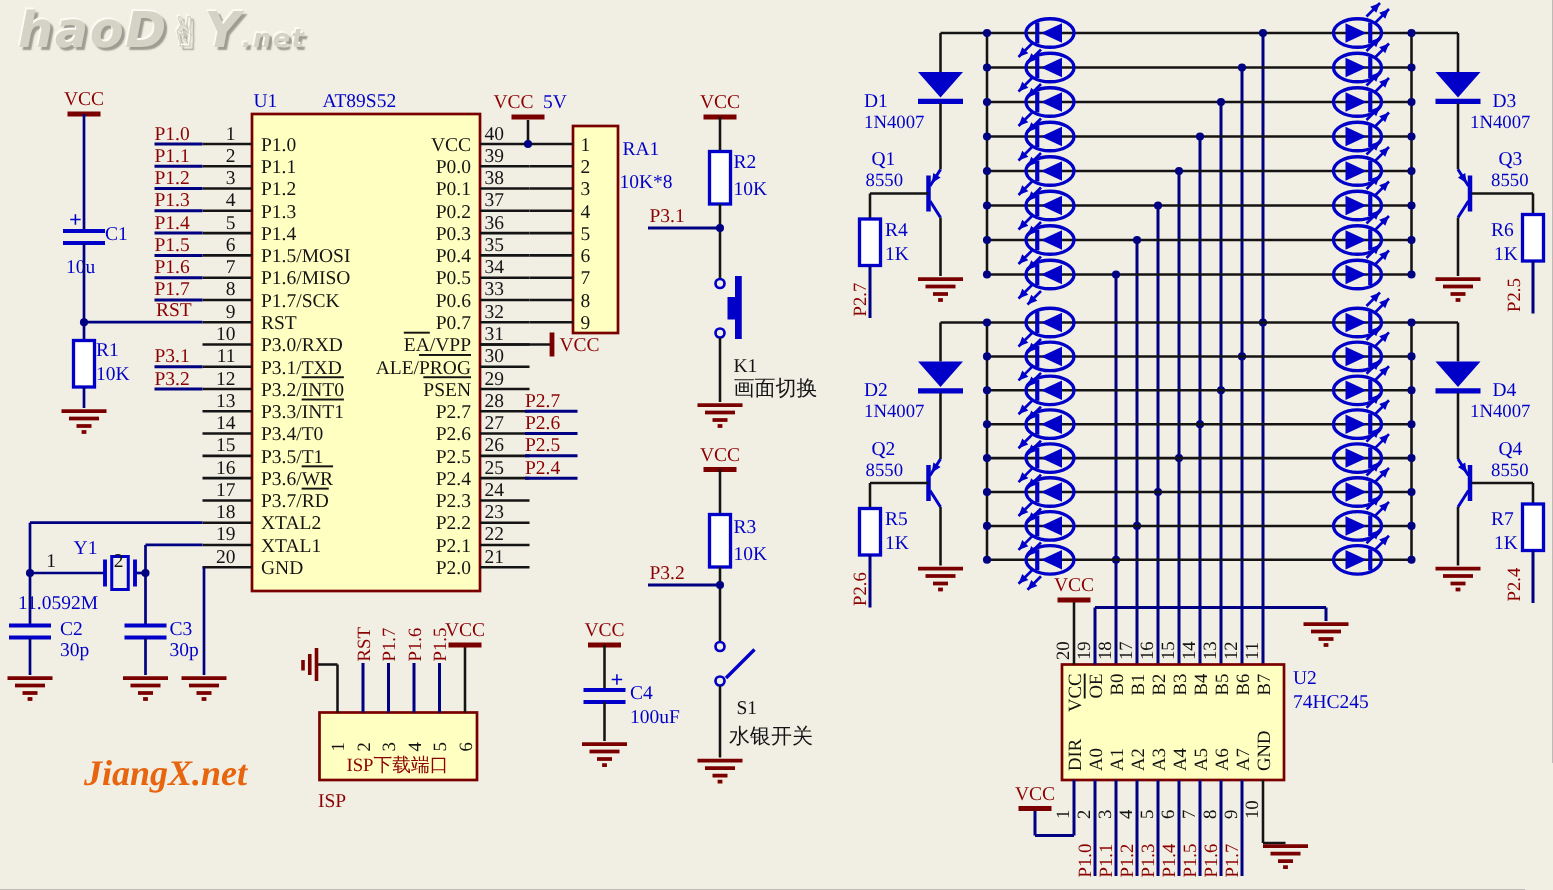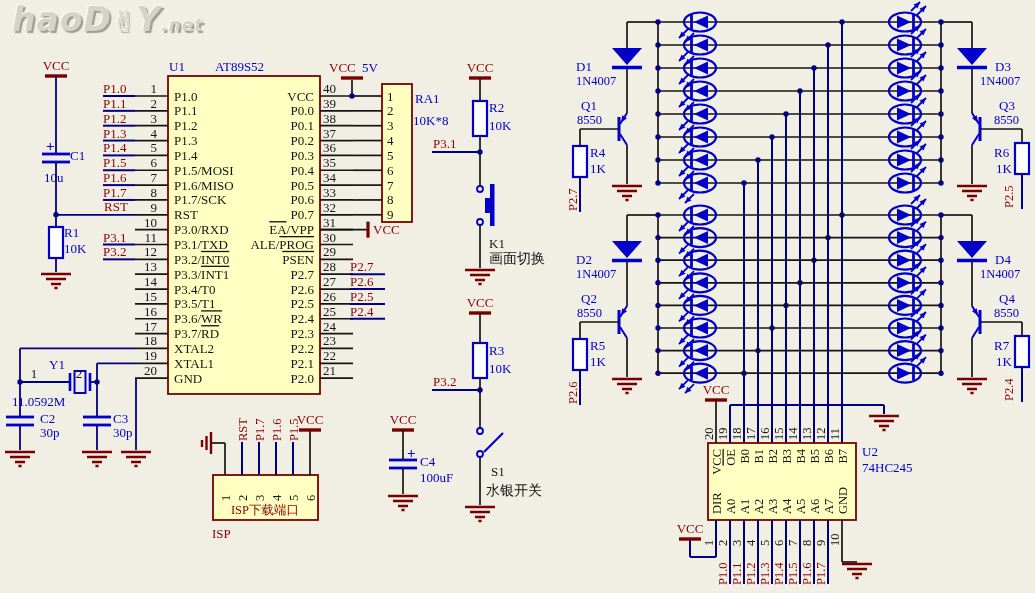--- a/index.html
+++ b/index.html
@@ -13,20 +13,21 @@
   .logo .hand{font-size:28px;}
   .logo .net{font-size:17px;}
   .jiangx{position:absolute;left:56px;top:503px;font-family:"Liberation Serif",serif;
           font-style:italic;font-weight:bold;font-size:24px;color:#E8650F;z-index:3;}
 </style>
 </head>
 <body>
 
 <div class="stage">
   <div class="logo"><span>haoD</span><span class="hand">✌</span><span>Y</span><span class="net">.net</span></div>
+  <div class="jiangx">JiangX.net</div>
   <svg id="schem" width="1035" height="593" viewBox="0 0 1035 593">
       <g>
         <rect x="0" y="0" width="1035" height="593" fill="#F1EEE3"></rect>
       </g>
       <g>
         <rect x="168" y="76" width="152" height="318" fill="#FFFFC2" stroke="#7A0000" stroke-width="1.8"></rect>
         <text x="169" y="71" fill="#0000C8" font-size="13" text-anchor="start">U1</text>
         <text x="215" y="71" fill="#0000C8" font-size="13" text-anchor="start">AT89S52</text>
         <line x1="135" y1="96" x2="168" y2="96" stroke="#141414" stroke-width="1.7"></line>
         <text x="157" y="93" fill="#141414" font-size="13" text-anchor="end">1</text>

